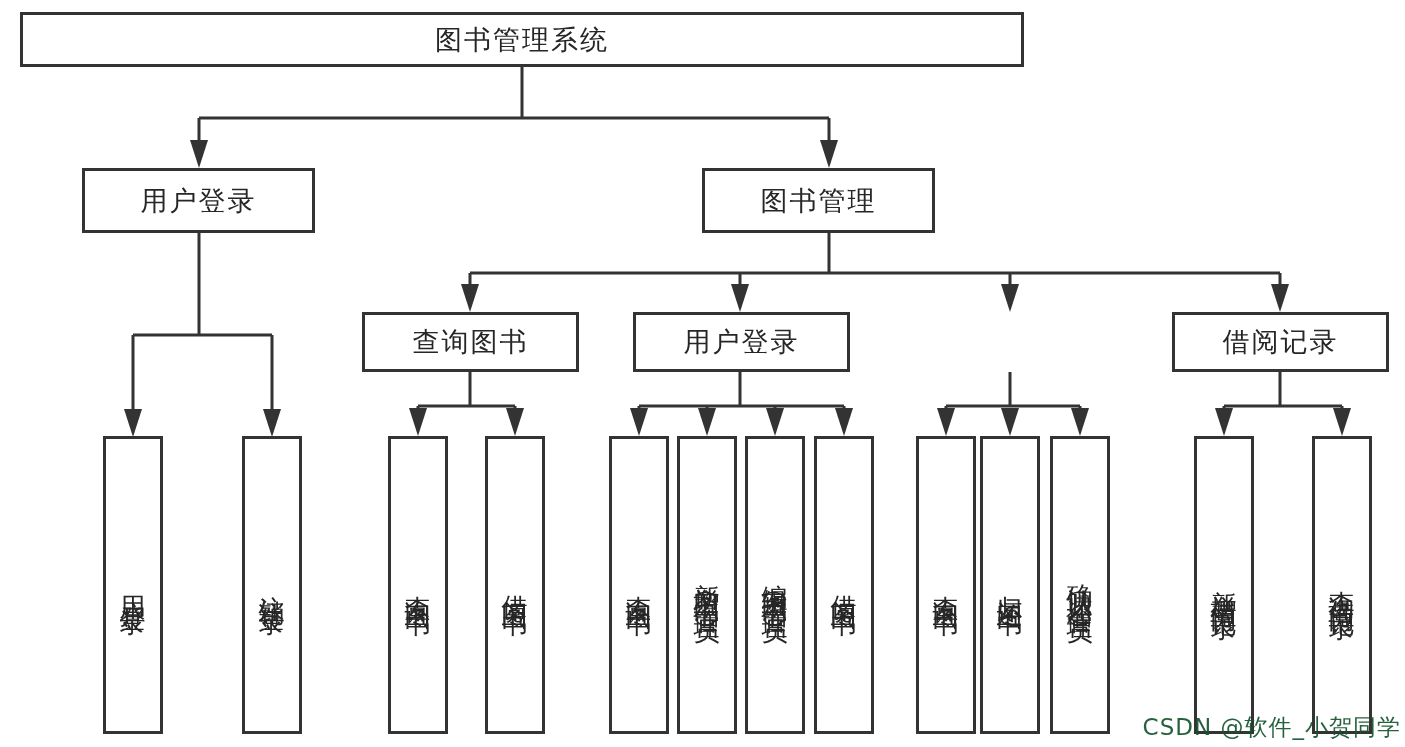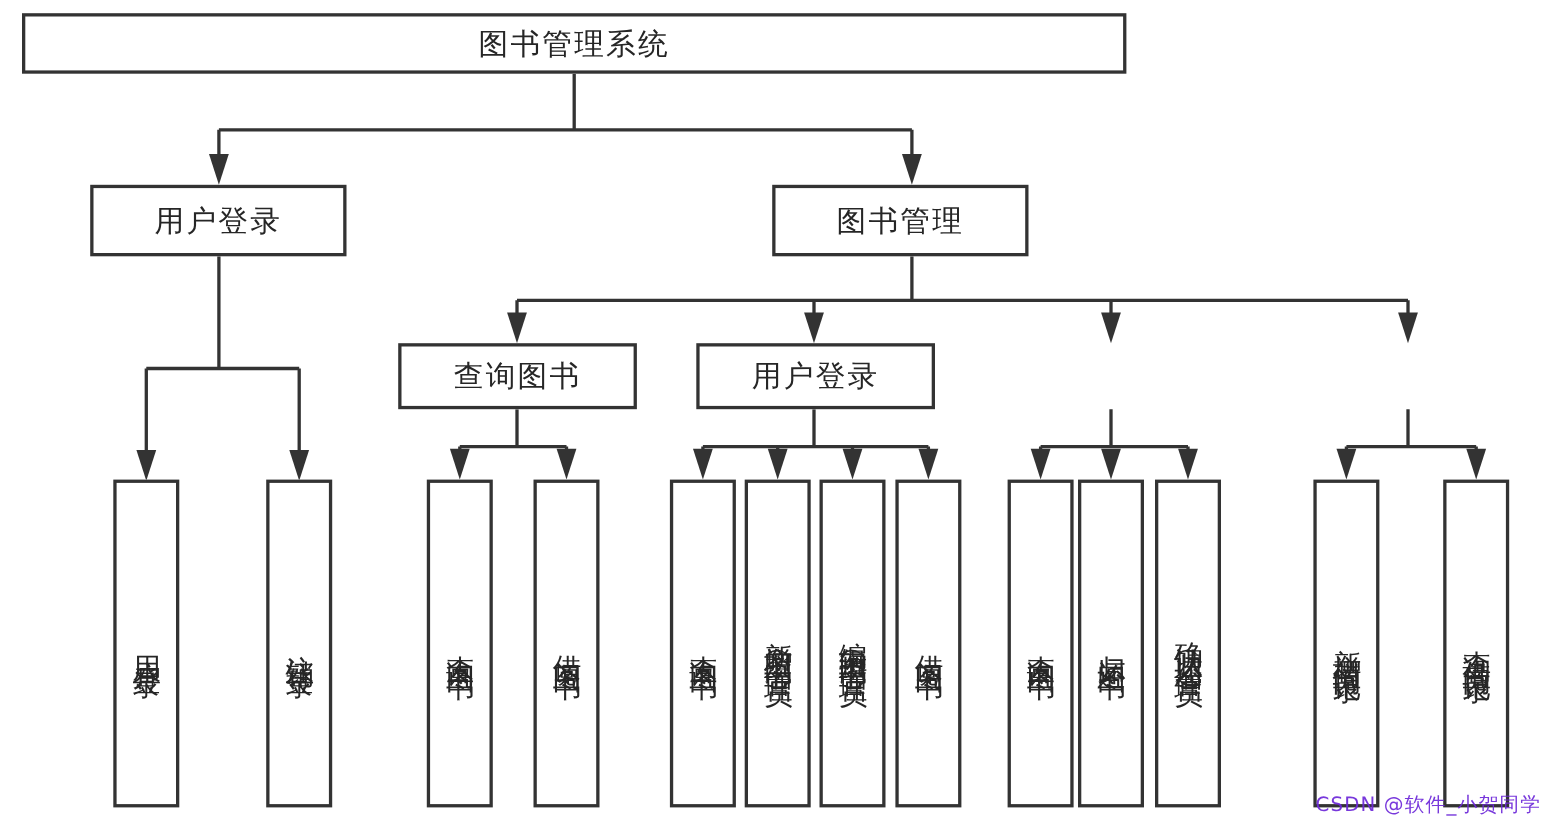--- a/index.html
+++ b/index.html
@@ -25,22 +25,22 @@
     top:436px;width:60px;height:298px;
   }
   .vbox span{
     writing-mode:vertical-rl;text-orientation:mixed;
     font-size:26px;letter-spacing:5px;color:#262626;
     white-space:nowrap;line-height:1;
   }
   .watermark{
     position:absolute;z-index:3;
     right:4px;bottom:4px;
-    font-size:18px;letter-spacing:1px;
-    color:#6d28d9;opacity:0.92;
+    font-size:23px;letter-spacing:1px;
+    color:#14532d;opacity:0.92;
   }
 </style>
 </head>
 <body>
 
 <div class="canvas">
 
   <svg class="wires" width="1405" height="747" viewBox="0 0 1405 747">
     <g stroke="#333333" stroke-width="3" fill="none">
 
@@ -98,20 +98,23 @@
   <div class="hbox" style="left:702px;top:168px;width:233px;height:65px">
     <span>图书管理</span>
   </div>
 
   <div class="hbox" style="left:362px;top:312px;width:217px;height:60px">
     <span>查询图书</span>
   </div>
   <div class="hbox" style="left:633px;top:312px;width:217px;height:60px">
     <span>用户登录</span>
   </div>
+  <div class="hbox" style="left:1172px;top:312px;width:217px;height:60px">
+    <span>借阅记录</span>
+  </div>
 
   <div class="vbox" style="left:103px">
     <span>用户登录</span>
   </div>
   <div class="vbox" style="left:242px">
     <span>注销登录</span>
   </div>
 
   <div class="vbox" style="left:388px">
     <span>查询图书</span>

